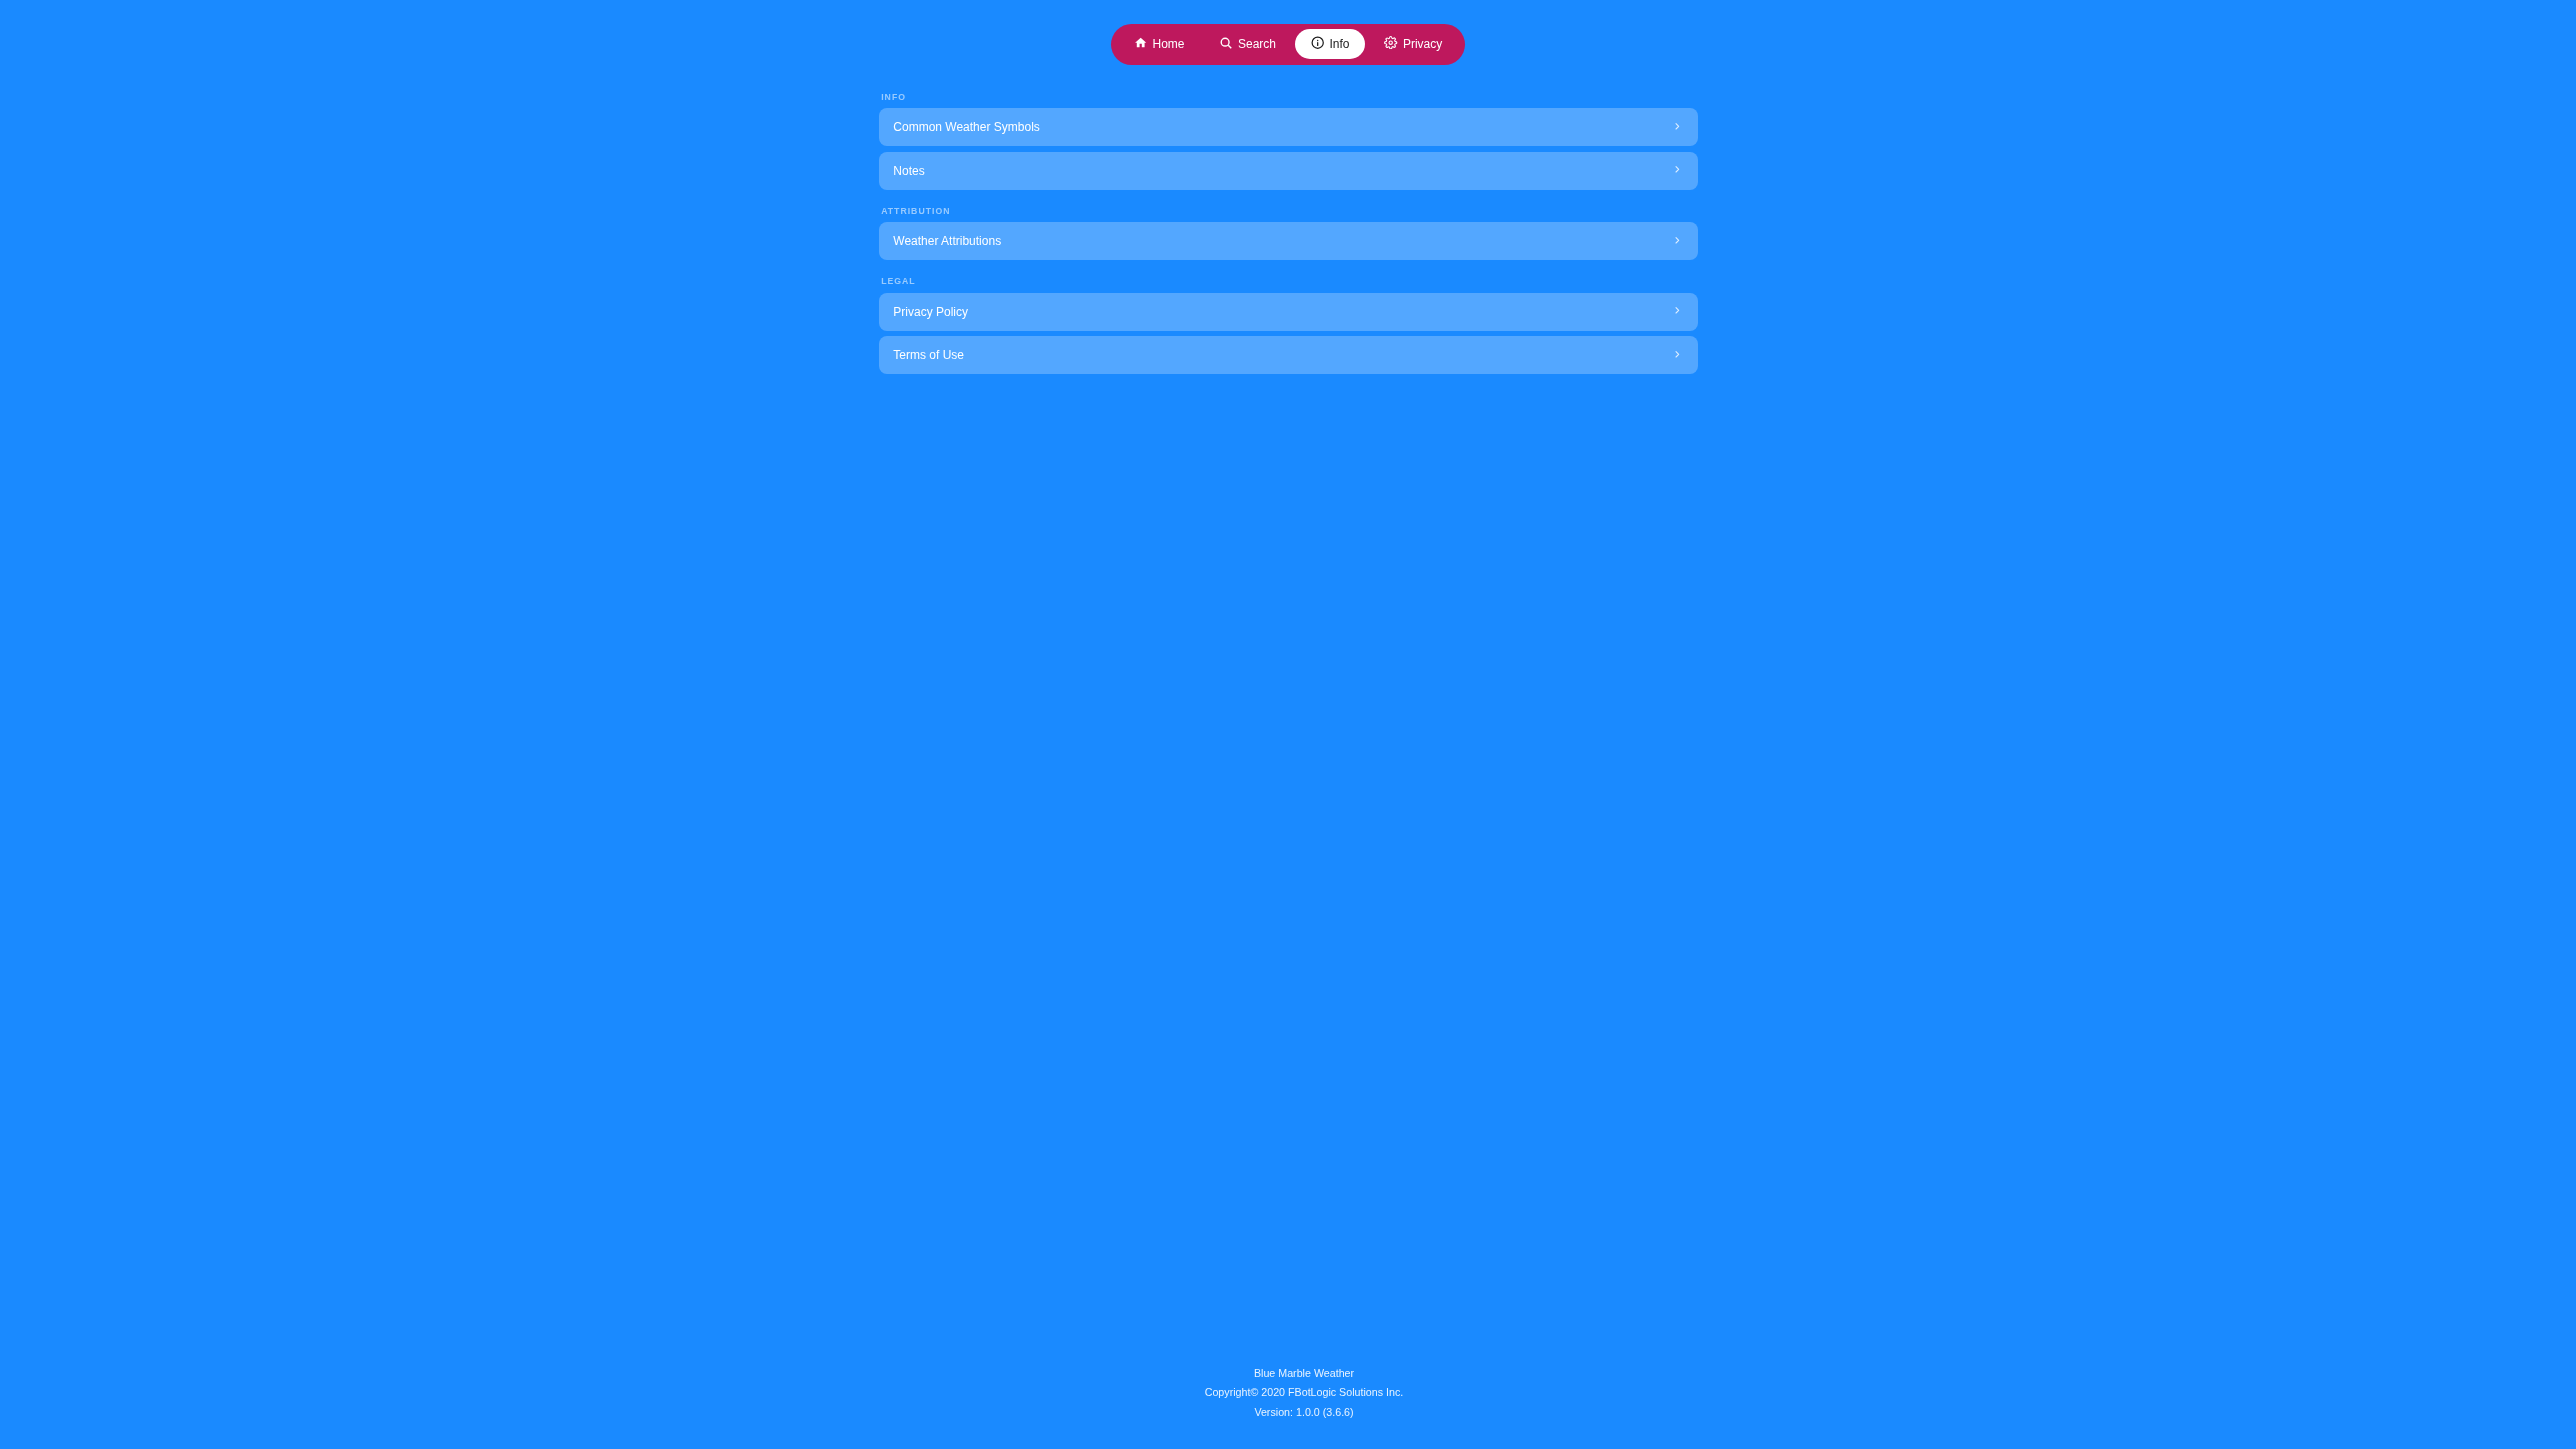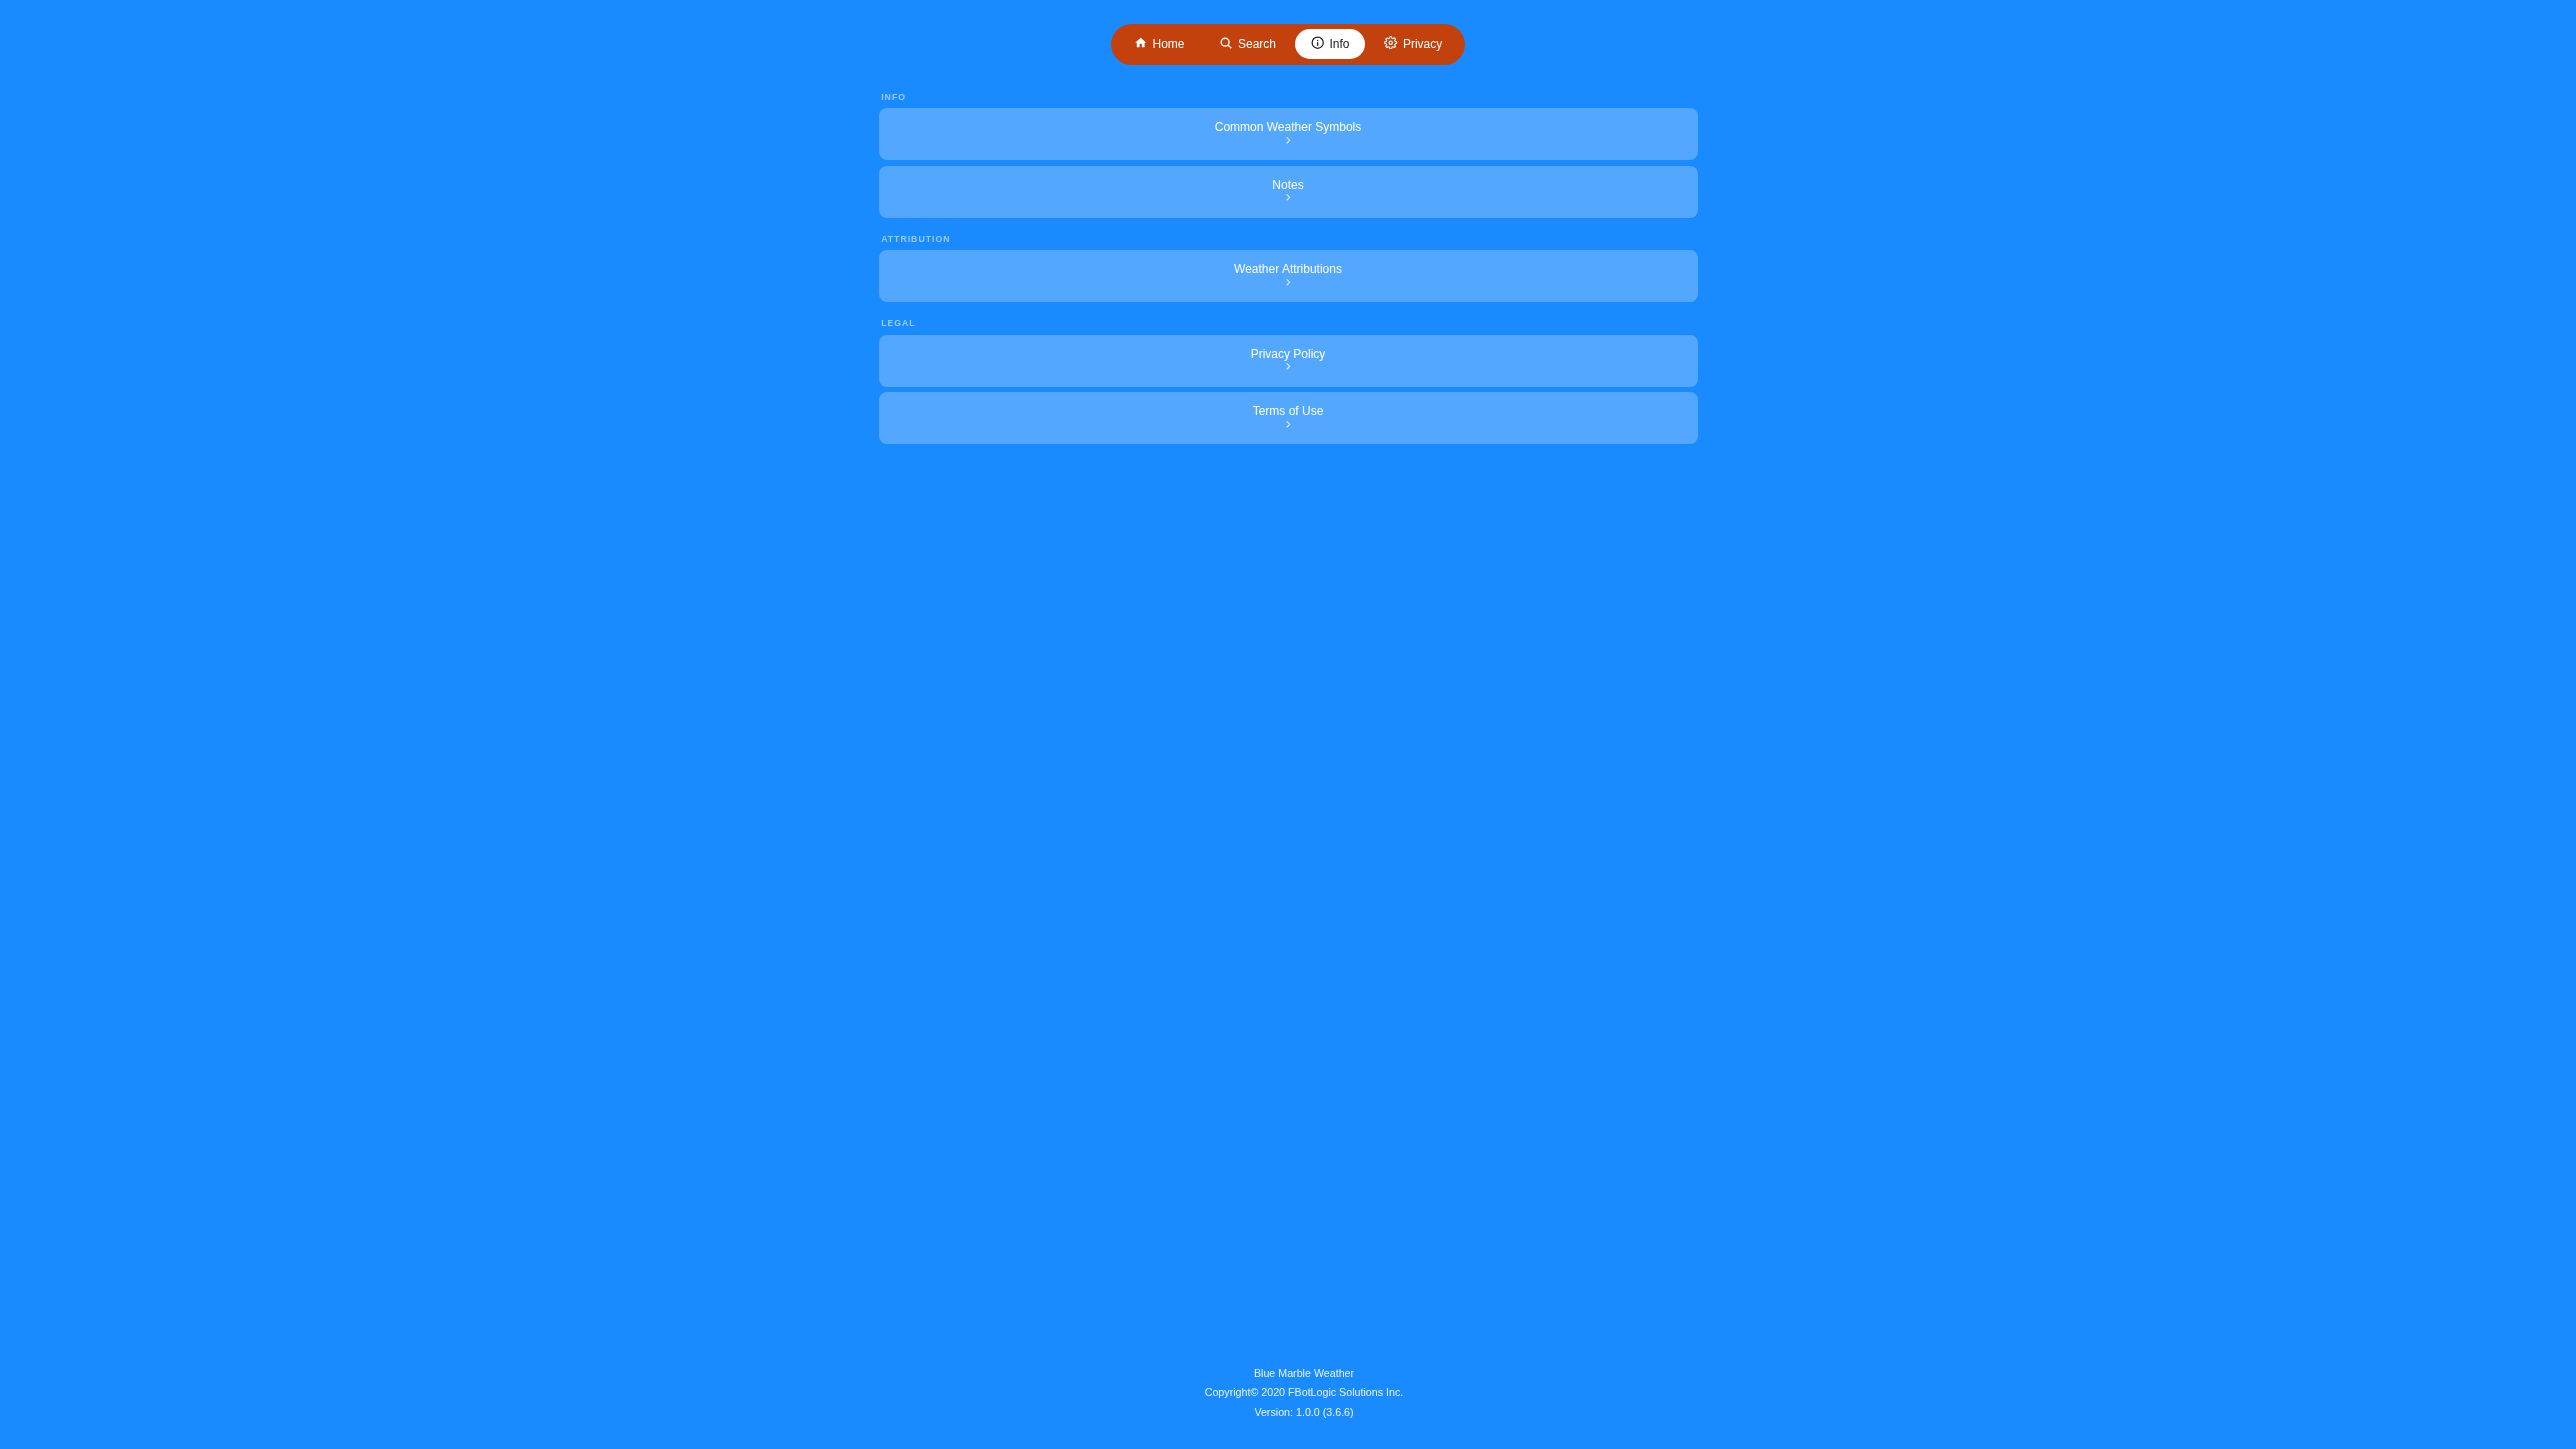--- a/index.html
+++ b/index.html
@@ -13,21 +13,21 @@
       font-family: -apple-system, BlinkMacSystemFont, 'Helvetica Neue', Arial, sans-serif;
       min-height: 100vh;
       display: flex;
       flex-direction: column;
       align-items: center;
     }
 
     .nav-bar {
       display: flex;
       align-items: center;
-      background-color: #c2410c;
+      background-color: #be185d;
       border-radius: 34px;
       padding: 5.4px 6.7px;
       margin-top: 24px;
       gap: 2.7px;
     }
 
     .nav-item {
       display: flex;
       align-items: center;
       gap: 5.4px;
@@ -76,21 +76,20 @@
       align-items: center;
       justify-content: space-between;
       background-color: rgba(255,255,255,0.25);
       border-radius: 8px;
       padding: 12px 14.8px;
       margin-bottom: 5.4px;
       cursor: pointer;
       color: #ffffff;
       font-size: 12px;
       font-weight: 400;
-      flex-direction: column;
     }
 
     .chevron {
       color: rgba(255,255,255,0.8);
       font-size: 12px;
       font-weight: 600;
     }
 
     .footer {
       text-align: center;

